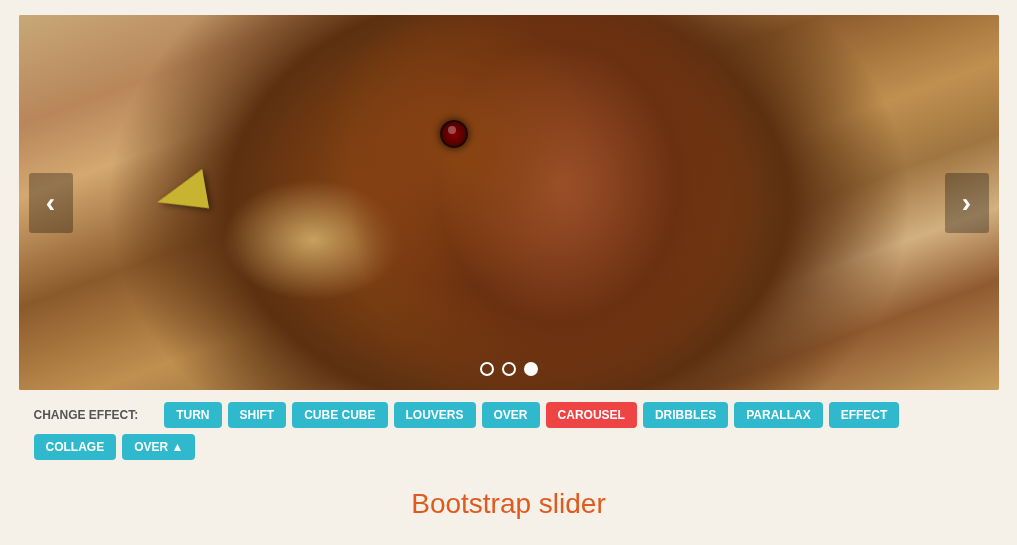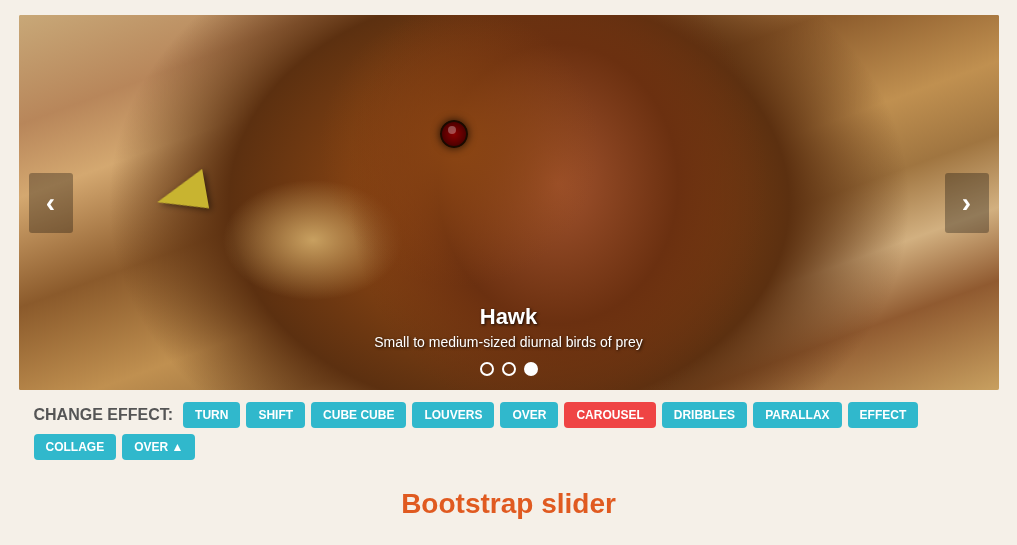--- a/index.html
+++ b/index.html
@@ -159,24 +159,24 @@
       display: flex;
       align-items: center;
       padding: 12px 15px;
       gap: 6px;
       flex-wrap: wrap;
       width: 980px;
       margin: 0 auto;
     }
 
     .effects-label {
-      font-size: 16px;
+      font-size: 12px;
       font-weight: bold;
       color: #555;
-      margin-right: 4px;
+      margin-right: 20px;
       white-space: nowrap;
     }
 
     .effect-btn {
       background-color: #30b8cc;
       color: #fff;
       border: none;
       border-radius: 4px;
       padding: 6px 12px;
       font-size: 12px;
@@ -190,45 +190,41 @@
     }
 
     
     .page-title-section {
       text-align: center;
       padding: 16px 0 8px;
     }
     .page-title-section h2 {
       color: #e05a20;
       font-size: 28px;
-      font-weight: bold;
+      font-weight: normal;
     }
   </style>
 </head>
 <body>
 
 <div class="carousel-wrapper">
   <div class="carousel-image">
     <div class="hawk-visual"></div>
     <div class="hawk-eye"></div>
     <div class="hawk-beak"></div>
   </div>
 
   <div class="carousel-control prev">
     <span>‹</span>
   </div>
 
   <div class="carousel-control next">
     <span>›</span>
   </div>
 
-  <div class="carousel-caption">
-    <h3>Hawk</h3>
-    <p>Small to medium-sized diurnal birds of prey</p>
-  </div>
 
   <div class="carousel-indicators">
     <div class="indicator"></div>
     <div class="indicator"></div>
     <div class="indicator active"></div>
   </div>
 </div>
 
 <div class="effects-bar">
   <span class="effects-label">CHANGE EFFECT:</span>

